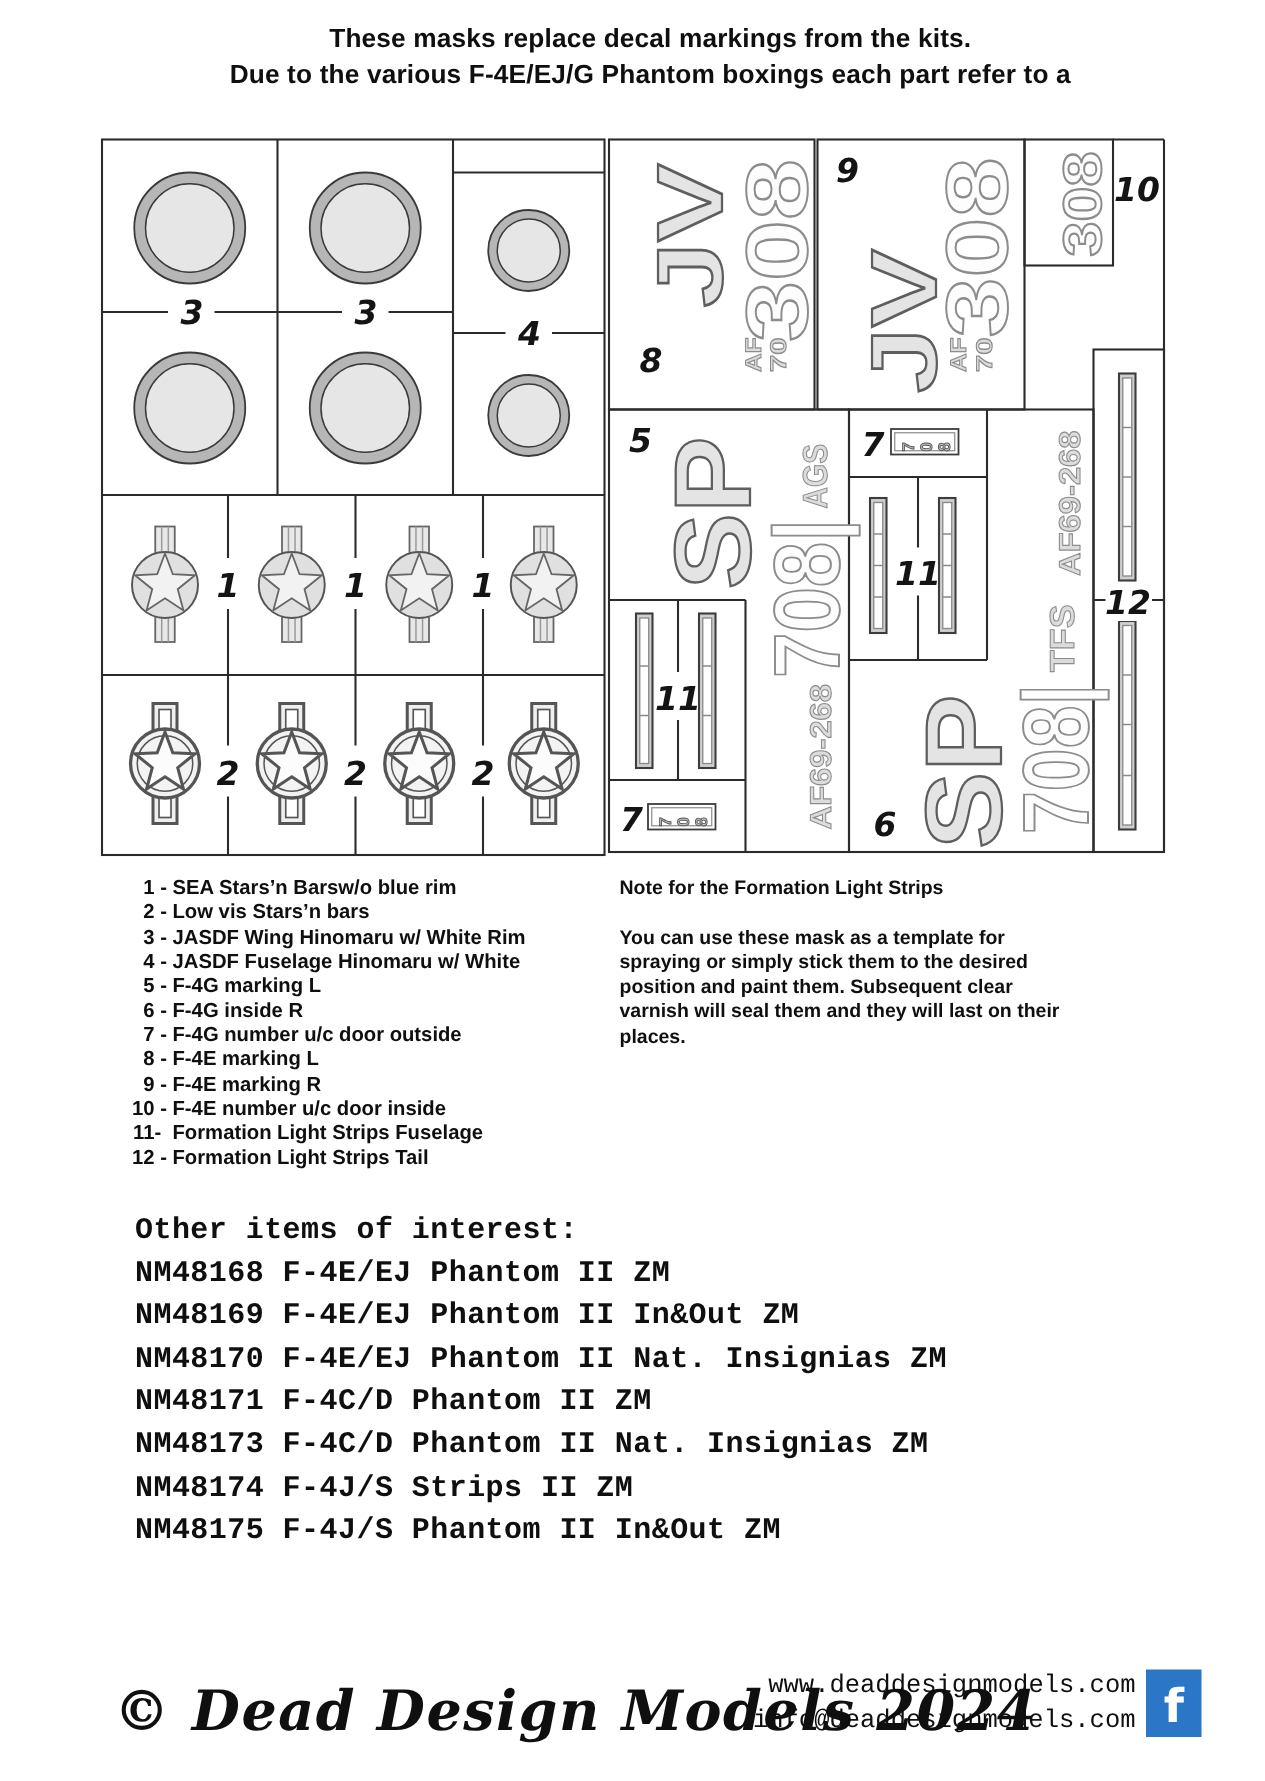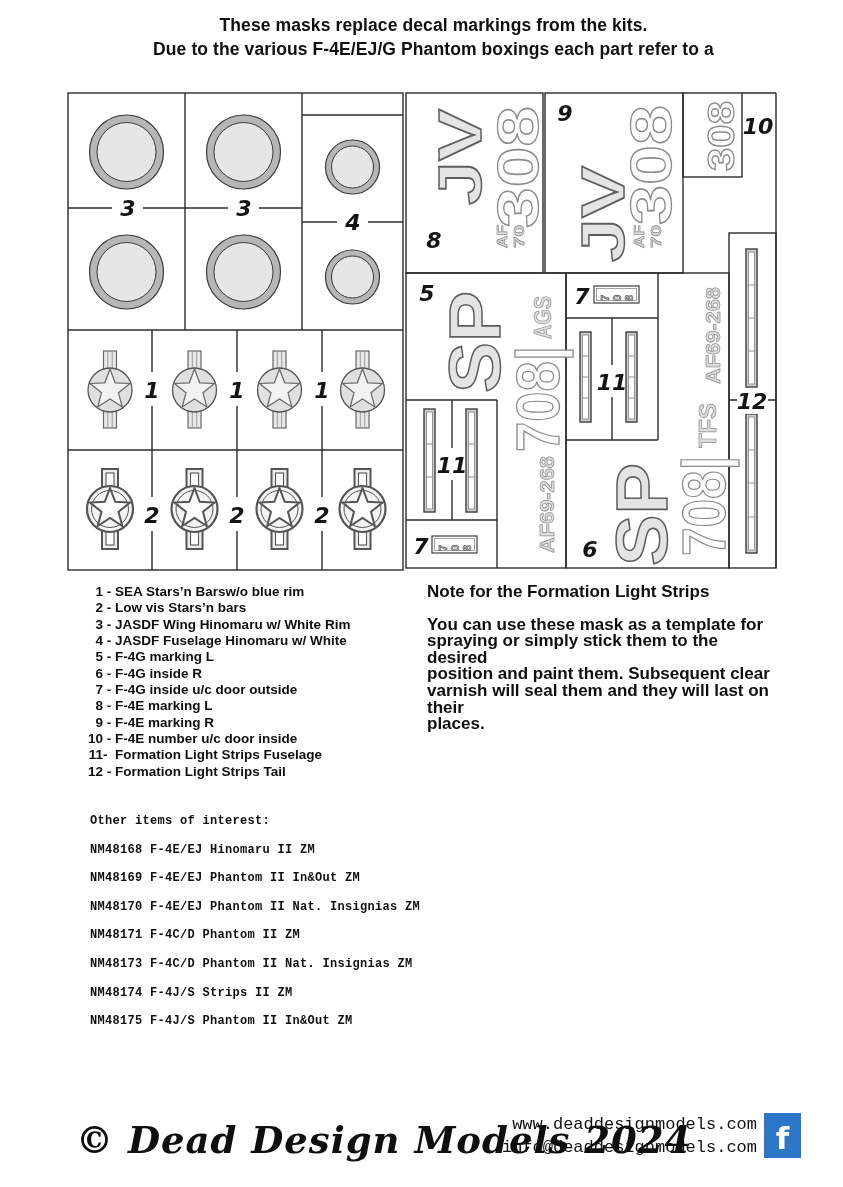--- a/index.html
+++ b/index.html
@@ -38,26 +38,26 @@
   .strip-s{fill:#ffffff;stroke:#8a8a8a;stroke-width:0.9;}
   .strip-d{stroke:#8a8a8a;stroke-width:1;}
   .mini-o{fill:#ffffff;stroke:#3c3c3c;stroke-width:1.2;}
   .mini-i{fill:none;stroke:#8a8a8a;stroke-width:0.8;}
   
   .legend{top:584px;left:82px;font-size:13.5px;font-weight:bold;}
   .legend .row{display:flex;line-height:16.35px;}
   .lnum{width:21px;text-align:right;white-space:pre;}
   .lsep{white-space:pre;}
   
-  .note{top:584px;left:427px;width:352px;font-size:17px;font-weight:bold;}
+  .note{top:584px;left:413px;width:352px;font-size:13px;font-weight:bold;}
   .note .nl{line-height:16.6px;}
   .note .gap{height:16px;}
   
   .other{top:807px;left:90px;font-family:"Liberation Mono",monospace;
-         font-size:12px;font-weight:bold;letter-spacing:.3px;}
+         font-size:20px;font-weight:bold;letter-spacing:.3px;}
   .other div{line-height:28.6px;white-space:pre;}
   
   .copyright{top:1118px;left:76px;font-family:"DejaVu Serif",serif;
              font-style:italic;font-weight:bold;font-size:37px;letter-spacing:1px;}
   .urls{top:1114px;left:420px;width:337px;text-align:right;
         font-family:"Liberation Mono",monospace;font-size:17px;line-height:22.5px;}
   .fb{top:1113px;left:764px;width:37px;height:45px;display:flex;
       align-items:flex-end;justify-content:center;}
   .fb span{color:#fff;font-family:"DejaVu Sans",sans-serif;font-weight:bold;
            font-size:31px;line-height:40px;}
@@ -319,21 +319,21 @@
       <span>F-4G marking L</span>
     </div>
   <div class="row">
       <span class="lnum">6</span>
       <span class="lsep"> - </span>
       <span>F-4G inside R</span>
     </div>
   <div class="row">
       <span class="lnum">7</span>
       <span class="lsep"> - </span>
-      <span>F-4G inside u/c door outside</span>
+      <span>F-4G number u/c door outside</span>
     </div>
   <div class="row">
       <span class="lnum">8</span>
       <span class="lsep"> - </span>
       <span>F-4E marking L</span>
     </div>
   <div class="row">
       <span class="lnum">9</span>
       <span class="lsep"> - </span>
       <span>F-4E marking R</span>
@@ -360,21 +360,21 @@
   <div class="gap"></div>
   <div class="nl">You can use these mask as a template for</div>
   <div class="nl">spraying or simply stick them to the desired</div>
   <div class="nl">position and paint them. Subsequent clear</div>
   <div class="nl">varnish will seal them and they will last on their</div>
   <div class="nl">places.</div>
 </div>
 
 <div class="abs other">
   <div>Other items of interest:</div>
-  <div>NM48168 F-4E/EJ Hinomaru II ZM</div>
+  <div>NM48168 F-4E/EJ Phantom II ZM</div>
   <div>NM48169 F-4E/EJ Phantom II In&amp;Out ZM</div>
   <div>NM48170 F-4E/EJ Phantom II Nat. Insignias ZM</div>
   <div>NM48171 F-4C/D Phantom II ZM</div>
   <div>NM48173 F-4C/D Phantom II Nat. Insignias ZM</div>
   <div>NM48174 F-4J/S Strips II ZM</div>
   <div>NM48175 F-4J/S Phantom II In&amp;Out ZM</div>
 </div>
 
 <div class="abs copyright">© Dead Design Models 2024</div>
 <div class="abs urls">

